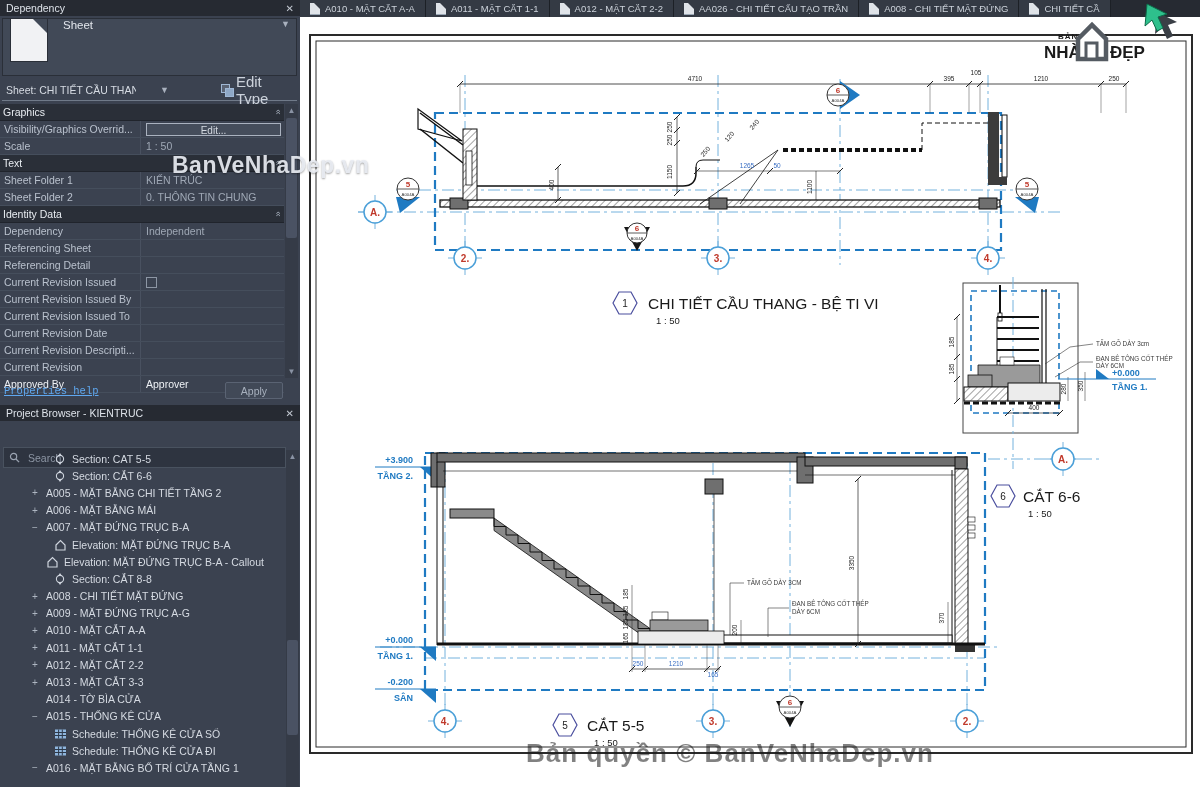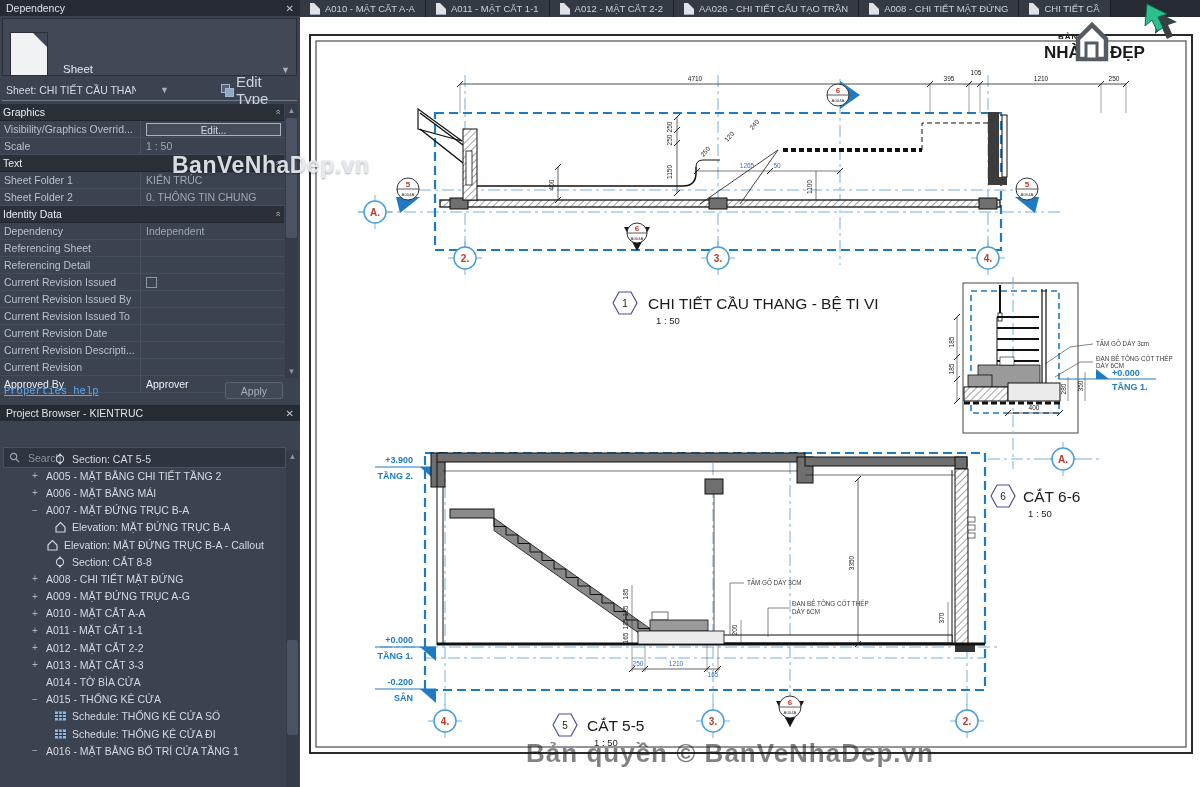--- a/index.html
+++ b/index.html
@@ -5,21 +5,21 @@
   html,body{margin:0;padding:0;}
   body{width:1200px;height:787px;position:relative;overflow:hidden;background:#262a32;
        font-family:"Liberation Sans","DejaVu Sans",sans-serif;-webkit-font-smoothing:antialiased;}
   
   .left-col{position:absolute;left:0;top:0;width:300px;height:787px;background:#3b4250;border-right:1px solid #171a20;}
   .ptitle{position:absolute;left:0;right:0;height:16px;background:#262a32;color:#dde2e9;font-size:10.5px;
           display:flex;align-items:center;padding:0 6px;}
   .ptitle .x{margin-left:auto;color:#c2c8d1;font-size:10px;cursor:default;}
   
   .type-sel{position:absolute;left:2px;top:18px;right:3px;height:56px;background:#414957;border:1px solid #2a2f38;
-            display:flex;align-items:flex-end;}
+            display:flex;align-items:flex-start;}
   .sheet-big{width:36px;height:42px;background:#f1f2f4;margin-left:8px;position:relative;box-shadow:0 0 0 1px #2a2f38;}
   .sheet-big:after{content:'';position:absolute;top:0;right:0;border:7px solid;border-color:#414957 #414957 transparent transparent;}
   .type-sel .lbl{color:#e2e6ec;font-size:11.5px;margin-left:16px;}
   .type-sel .chev{margin-left:auto;margin-right:6px;color:#a9b1be;font-size:9px;}
   
   .type-bar{position:absolute;left:2px;top:80px;right:3px;height:20px;display:flex;align-items:center;
             border-bottom:1px solid #707a89;color:#d6dbe3;font-size:10.5px;gap:16px;}
   .type-bar .tb-label{margin-left:4px;white-space:nowrap;overflow:hidden;}
   .type-bar .tb-chev{color:#a9b1be;font-size:9px;margin-left:8px;}
   .edit-type{margin-left:auto;display:flex;align-items:center;gap:4px;color:#ccd2db;font-size:15px;padding-right:4px;padding-left:36px;}
@@ -216,20 +216,27 @@
     <input placeholder="Search" style="">
   </div>
 
   <div class="tree" id="tree-rows">
       <div class="trow" style="padding-left: 54px;">
         <span class="ticon"><svg viewBox="0 0 13 12" width="13" height="12">
             <circle cx="6" cy="6" r="3.6" fill="none" stroke="#cfd5de" stroke-width="1.1"></circle>
             <path d="M6 0 L8 3 L4 3 Z M6 12 L8 9 L4 9 Z" fill="#cfd5de"></path>
           </svg></span>
         <span>Section: CAT 5-5</span>
+      </div>
+      <div class="trow" style="padding-left: 54px;">
+        <span class="ticon"><svg viewBox="0 0 13 12" width="13" height="12">
+            <circle cx="6" cy="6" r="3.6" fill="none" stroke="#cfd5de" stroke-width="1.1"></circle>
+            <path d="M6 0 L8 3 L4 3 Z M6 12 L8 9 L4 9 Z" fill="#cfd5de"></path>
+          </svg></span>
+        <span>Section: CẮT 6-6</span>
       </div>
       <div class="trow" style="padding-left: 30px;">
         <span class="expander">+</span>
         <span>A005 - MẶT BẰNG CHI TIẾT TẦNG 2</span>
       </div>
       <div class="trow" style="padding-left: 30px;">
         <span class="expander">+</span>
         <span>A006 - MẶT BẰNG MÁI</span>
       </div>
       <div class="trow" style="padding-left: 30px;">

